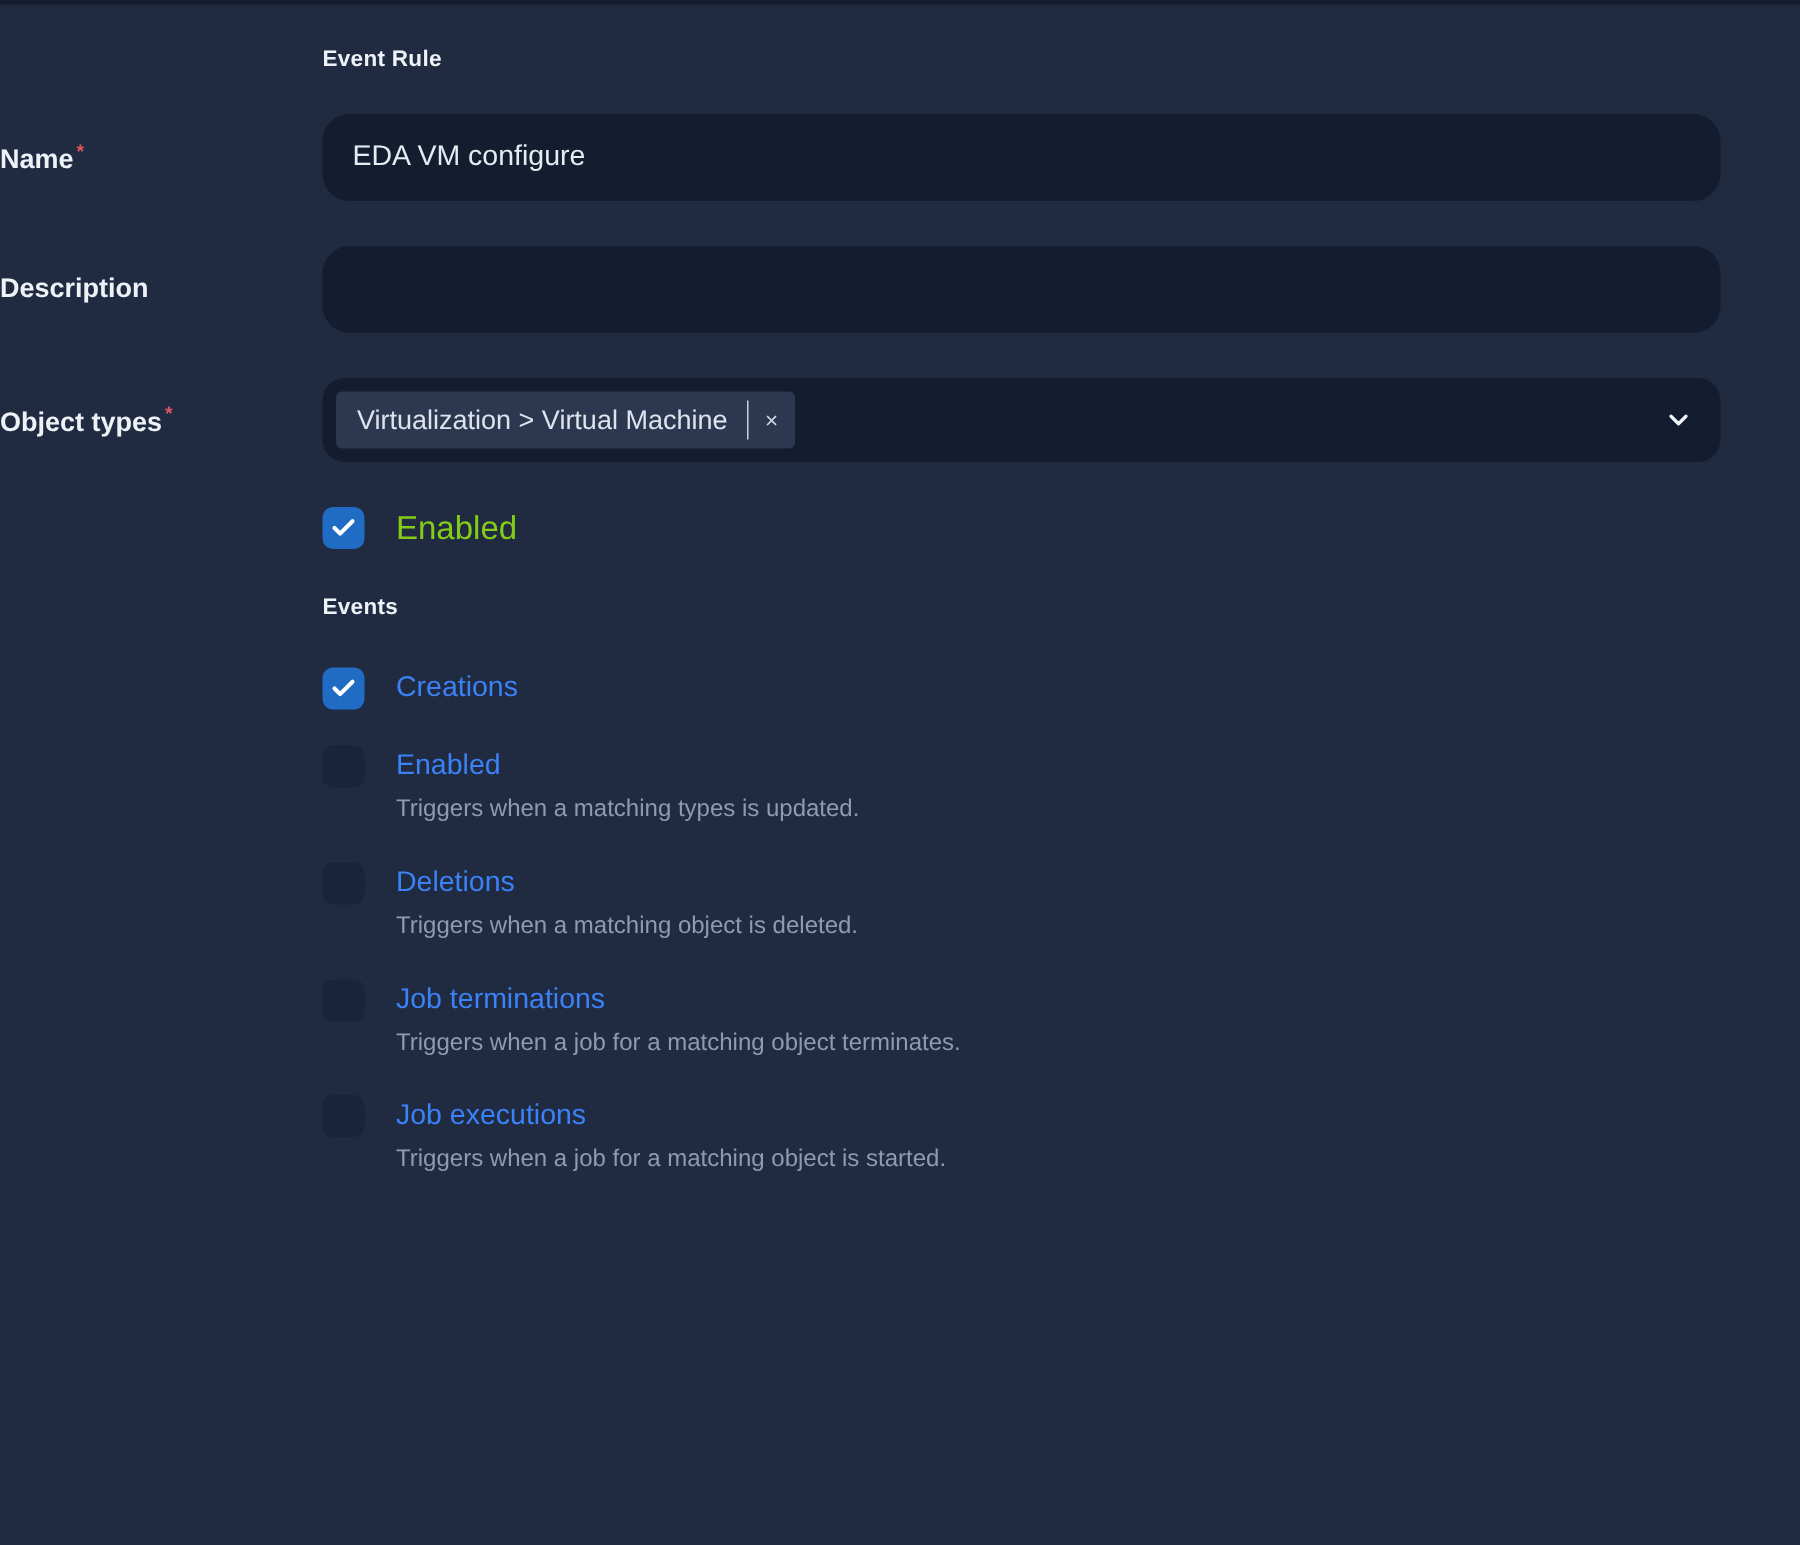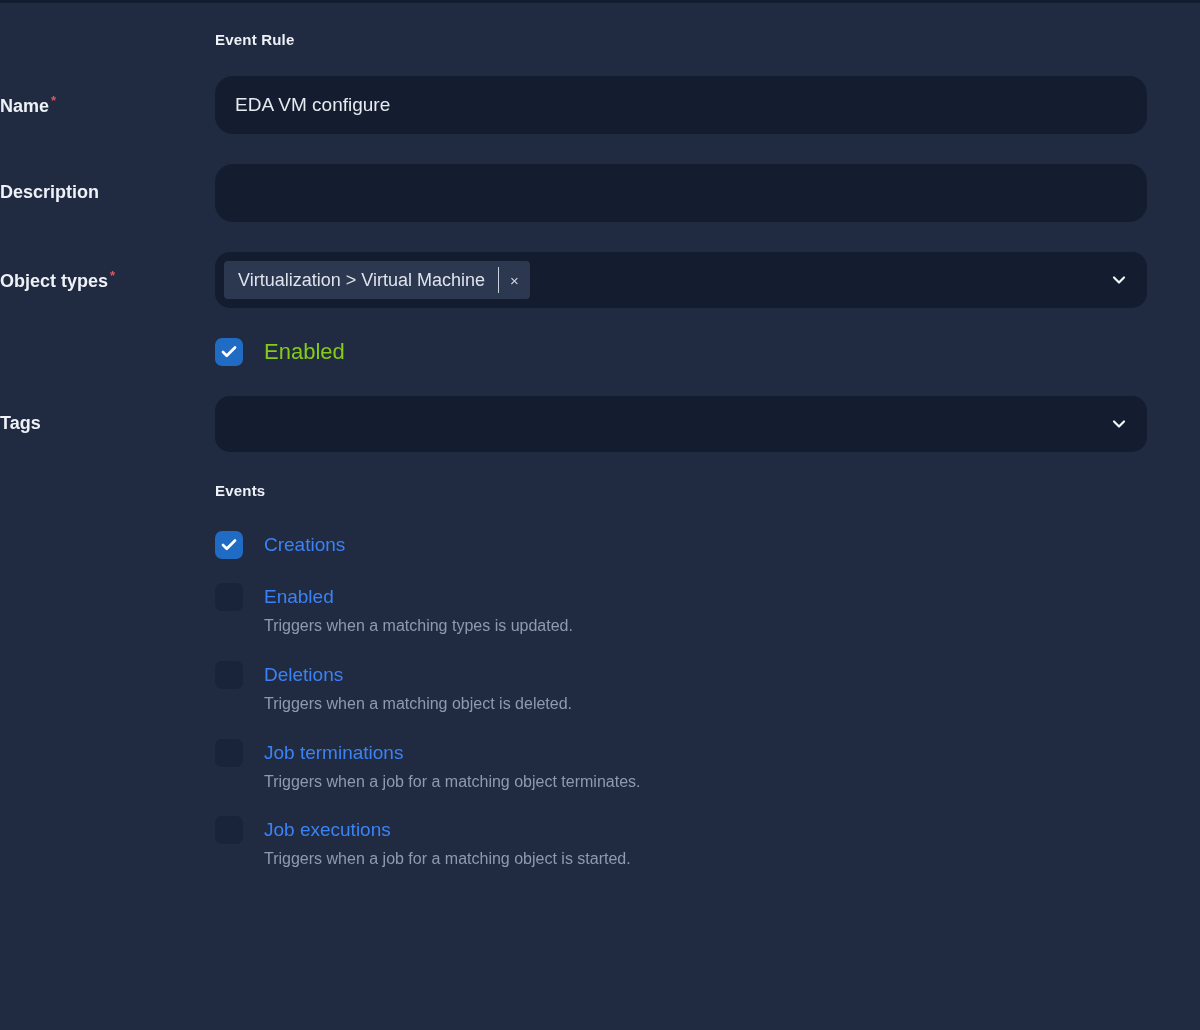--- a/index.html
+++ b/index.html
@@ -172,30 +172,20 @@
     <div class="check-line">
       <span class="checkbox checked">
         <svg width="18" height="18" viewBox="0 0 24 24" fill="none" stroke="#ffffff" stroke-width="3.6" stroke-linecap="round" stroke-linejoin="round">
             <polyline points="20 6 9 17 4 12"></polyline>
           </svg>
       </span>
       <span class="check-label">Enabled</span>
     </div>
   </div>
 
-  <div class="row">
-    <div class="field-label">Tags</div>
-    <div class="select">
-      <span class="chevron">
-        <svg width="20" height="20" viewBox="0 0 24 24" fill="none" stroke="#f2f5f9" stroke-width="2.6" stroke-linecap="round" stroke-linejoin="round">
-            <polyline points="6 9 12 15 18 9"></polyline>
-          </svg>
-      </span>
-    </div>
-  </div>
 
   <h2 class="events-heading">Events</h2>
 
   <div class="event-item">
     <span class="checkbox checked">
       <svg width="18" height="18" viewBox="0 0 24 24" fill="none" stroke="#ffffff" stroke-width="3.6" stroke-linecap="round" stroke-linejoin="round">
           <polyline points="20 6 9 17 4 12"></polyline>
         </svg>
     </span>
     <div class="event-text">

